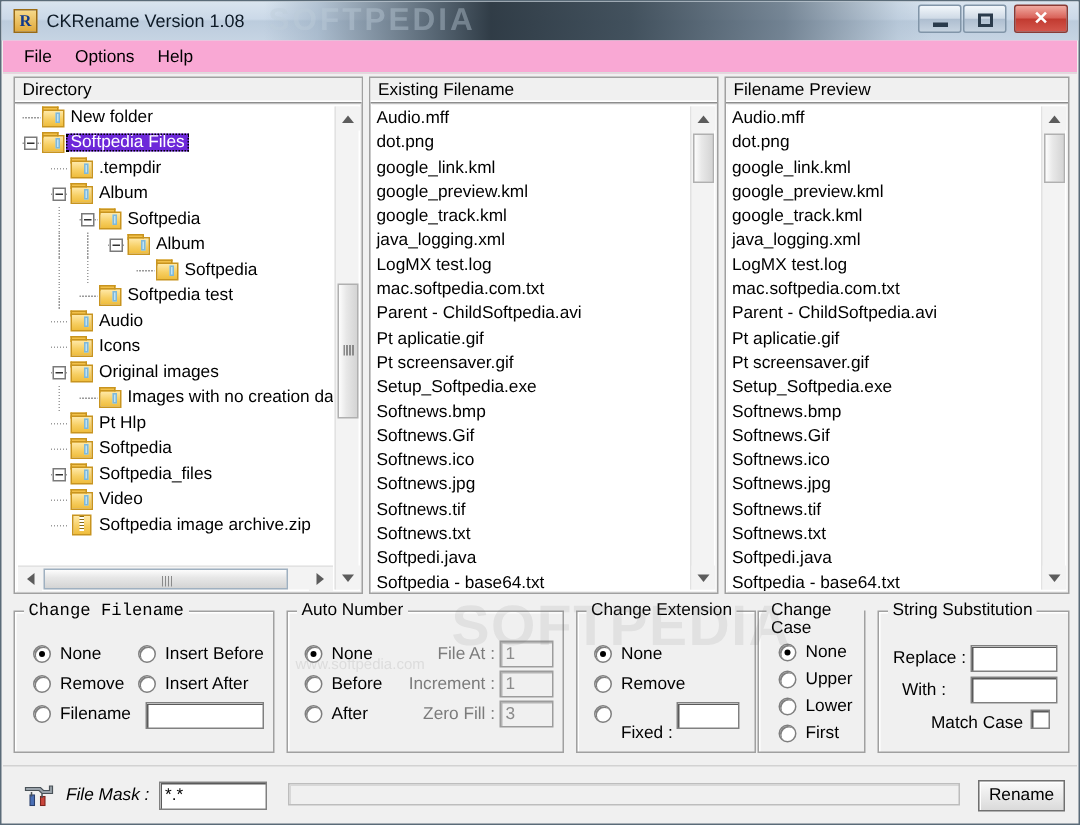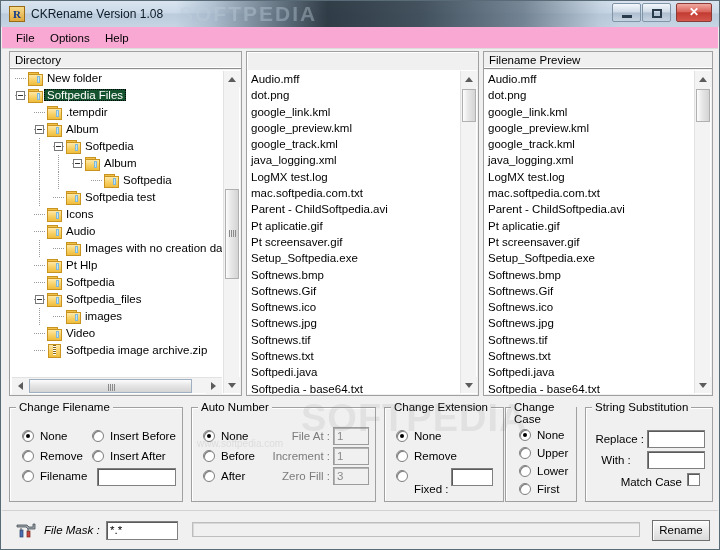--- a/index.html
+++ b/index.html
@@ -110,21 +110,21 @@
   }
 
   
   #tree-scroll { position:absolute; left:0; top:0; right:18px; bottom:18px; overflow:hidden; }
   .tnode {
     position:relative; height:17px; line-height:17px; white-space:nowrap;
     font-size:11.5px; color:#000;
   }
   .tnode .lbl { position:relative; padding:0 3px; }
   .tnode.sel .lbl {
-    background:#14532d; color:#fff;
+    background:#6d28d9; color:#fff;
     outline:1px dotted #000; outline-offset:-1px;
   }
   .fi { display:inline-block; width:17px; height:14px; vertical-align:-3px; position:relative; }
   .fi::before {  
     content:""; position:absolute; left:1px; top:1px; width:9px; height:3px;
     background:#f2c14a; border:1px solid #c8941f; border-bottom:none;
   }
   .fi::after {   
     content:""; position:absolute; left:1px; top:3px; width:13px; height:10px;
     background:linear-gradient(to bottom,#ffe9a8,#f7cf63 55%,#efbd3d);
@@ -331,48 +331,48 @@
             <div class="dots-h" style="left: 80px; width: 12px;"></div>
             <span style="position: absolute; left: 92px; top: 0px; white-space: nowrap;"><span class="fi"><i></i></span><span class="lbl">Softpedia</span></span>
           </div>
           <div class="tnode">
             <div class="dots-v" style="left: 28px;"></div>
             <div class="dots-h" style="left: 42px; width: 12px;"></div>
             <span style="position: absolute; left: 54px; top: 0px; white-space: nowrap;"><span class="fi"><i></i></span><span class="lbl">Softpedia test</span></span>
           </div>
           <div class="tnode">
             <div class="dots-h" style="left: 23px; width: 12px;"></div>
+            <span style="position: absolute; left: 35px; top: 0px; white-space: nowrap;"><span class="fi"><i></i></span><span class="lbl">Audio</span></span>
+          </div>
+          <div class="tnode">
+            <div class="dots-h" style="left: 23px; width: 12px;"></div>
             <span style="position: absolute; left: 35px; top: 0px; white-space: nowrap;"><span class="fi"><i></i></span><span class="lbl">Icons</span></span>
           </div>
           <div class="tnode">
             <div class="dots-h" style="left: 23px; width: 12px;"></div>
-            <span style="position: absolute; left: 35px; top: 0px; white-space: nowrap;"><span class="fi"><i></i></span><span class="lbl">Audio</span></span>
+            <div class="exp" style="left: 24px;"></div>
+            <span style="position: absolute; left: 35px; top: 0px; white-space: nowrap;"><span class="fi"><i></i></span><span class="lbl">Original images</span></span>
           </div>
           <div class="tnode">
             <div class="dots-v" style="left: 28px;"></div>
             <div class="dots-h" style="left: 42px; width: 12px;"></div>
             <span style="position: absolute; left: 54px; top: 0px; white-space: nowrap;"><span class="fi"><i></i></span><span class="lbl">Images with no creation date</span></span>
           </div>
           <div class="tnode">
             <div class="dots-h" style="left: 23px; width: 12px;"></div>
             <span style="position: absolute; left: 35px; top: 0px; white-space: nowrap;"><span class="fi"><i></i></span><span class="lbl">Pt Hlp</span></span>
           </div>
           <div class="tnode">
             <div class="dots-h" style="left: 23px; width: 12px;"></div>
             <span style="position: absolute; left: 35px; top: 0px; white-space: nowrap;"><span class="fi"><i></i></span><span class="lbl">Softpedia</span></span>
           </div>
           <div class="tnode">
             <div class="dots-h" style="left: 23px; width: 12px;"></div>
             <div class="exp" style="left: 24px;"></div>
             <span style="position: absolute; left: 35px; top: 0px; white-space: nowrap;"><span class="fi"><i></i></span><span class="lbl">Softpedia_files</span></span>
-          </div>
-          <div class="tnode">
-            <div class="dots-v" style="left: 28px;"></div>
-            <div class="dots-h" style="left: 42px; width: 12px;"></div>
-            <span style="position: absolute; left: 54px; top: 0px; white-space: nowrap;"><span class="fi"><i></i></span><span class="lbl">images</span></span>
           </div>
           <div class="tnode">
             <div class="dots-h" style="left: 23px; width: 12px;"></div>
             <span style="position: absolute; left: 35px; top: 0px; white-space: nowrap;"><span class="fi"><i></i></span><span class="lbl">Video</span></span>
           </div>
           <div class="tnode">
             <div class="dots-h" style="left: 23px; width: 12px;"></div>
             <span style="position: absolute; left: 35px; top: 0px; white-space: nowrap;"><span class="zi"><i></i></span><span class="lbl">Softpedia image archive.zip</span></span>
           </div>
         </div>
@@ -397,20 +397,21 @@
           <div class="grip" style="left:78px;"></div>
         </div>
         <div class="arr rt">
             <div class="trih rt"></div>
           </div>
       </div>
     </div>
   </div>
 
   <div class="panel" style="left:245px; top:50px; width:233px; height:345px;">
+    <div class="panel-head">Existing Filename</div>
     <div class="client">
       <div id="existing-rows" style="position:absolute; left:0; top:1px; right:18px;">
           <div class="lrow">Audio.mff</div>
           <div class="lrow">dot.png</div>
           <div class="lrow">google_link.kml</div>
           <div class="lrow">google_preview.kml</div>
           <div class="lrow">google_track.kml</div>
           <div class="lrow">java_logging.xml</div>
           <div class="lrow">LogMX test.log</div>
           <div class="lrow">mac.softpedia.com.txt</div>
@@ -473,21 +474,21 @@
             <div class="tri dn"></div>
           </div>
       </div>
     </div>
   </div>
 
   <div class="wm" style="left:300px; top:396px;">SOFTPEDIA</div>
   <div class="wm2" style="left:196px; top:437px;">www.softpedia.com</div>
 
   <div class="panel" style="left:8px; top:406px; width:174px; height:95px;">
-    <div style="position:absolute; left:6px; top:-7px; background:#f0f0f0; padding:0 3px; font-size:11.5px;">Change Filename</div>
+    <div style="position:absolute; left:6px; top:-7px; background:#f0f0f0; padding:0 3px; font-size:11.5px;font-family:Liberation Mono, monospace;">Change Filename</div>
 
     <div class="radio on" style="left:12px; top:22px;"></div>
     <div class="rlabel" style="left:30px; top:21px;">None</div>
     <div class="radio" style="left:12px; top:42px;"></div>
     <div class="rlabel" style="left:30px; top:41px;">Remove</div>
     <div class="radio" style="left:12px; top:62px;"></div>
     <div class="rlabel" style="left:30px; top:61px;">Filename</div>
 
     <div class="radio" style="left:82px; top:22px;"></div>
     <div class="rlabel" style="left:100px; top:21px;">Insert Before</div>

